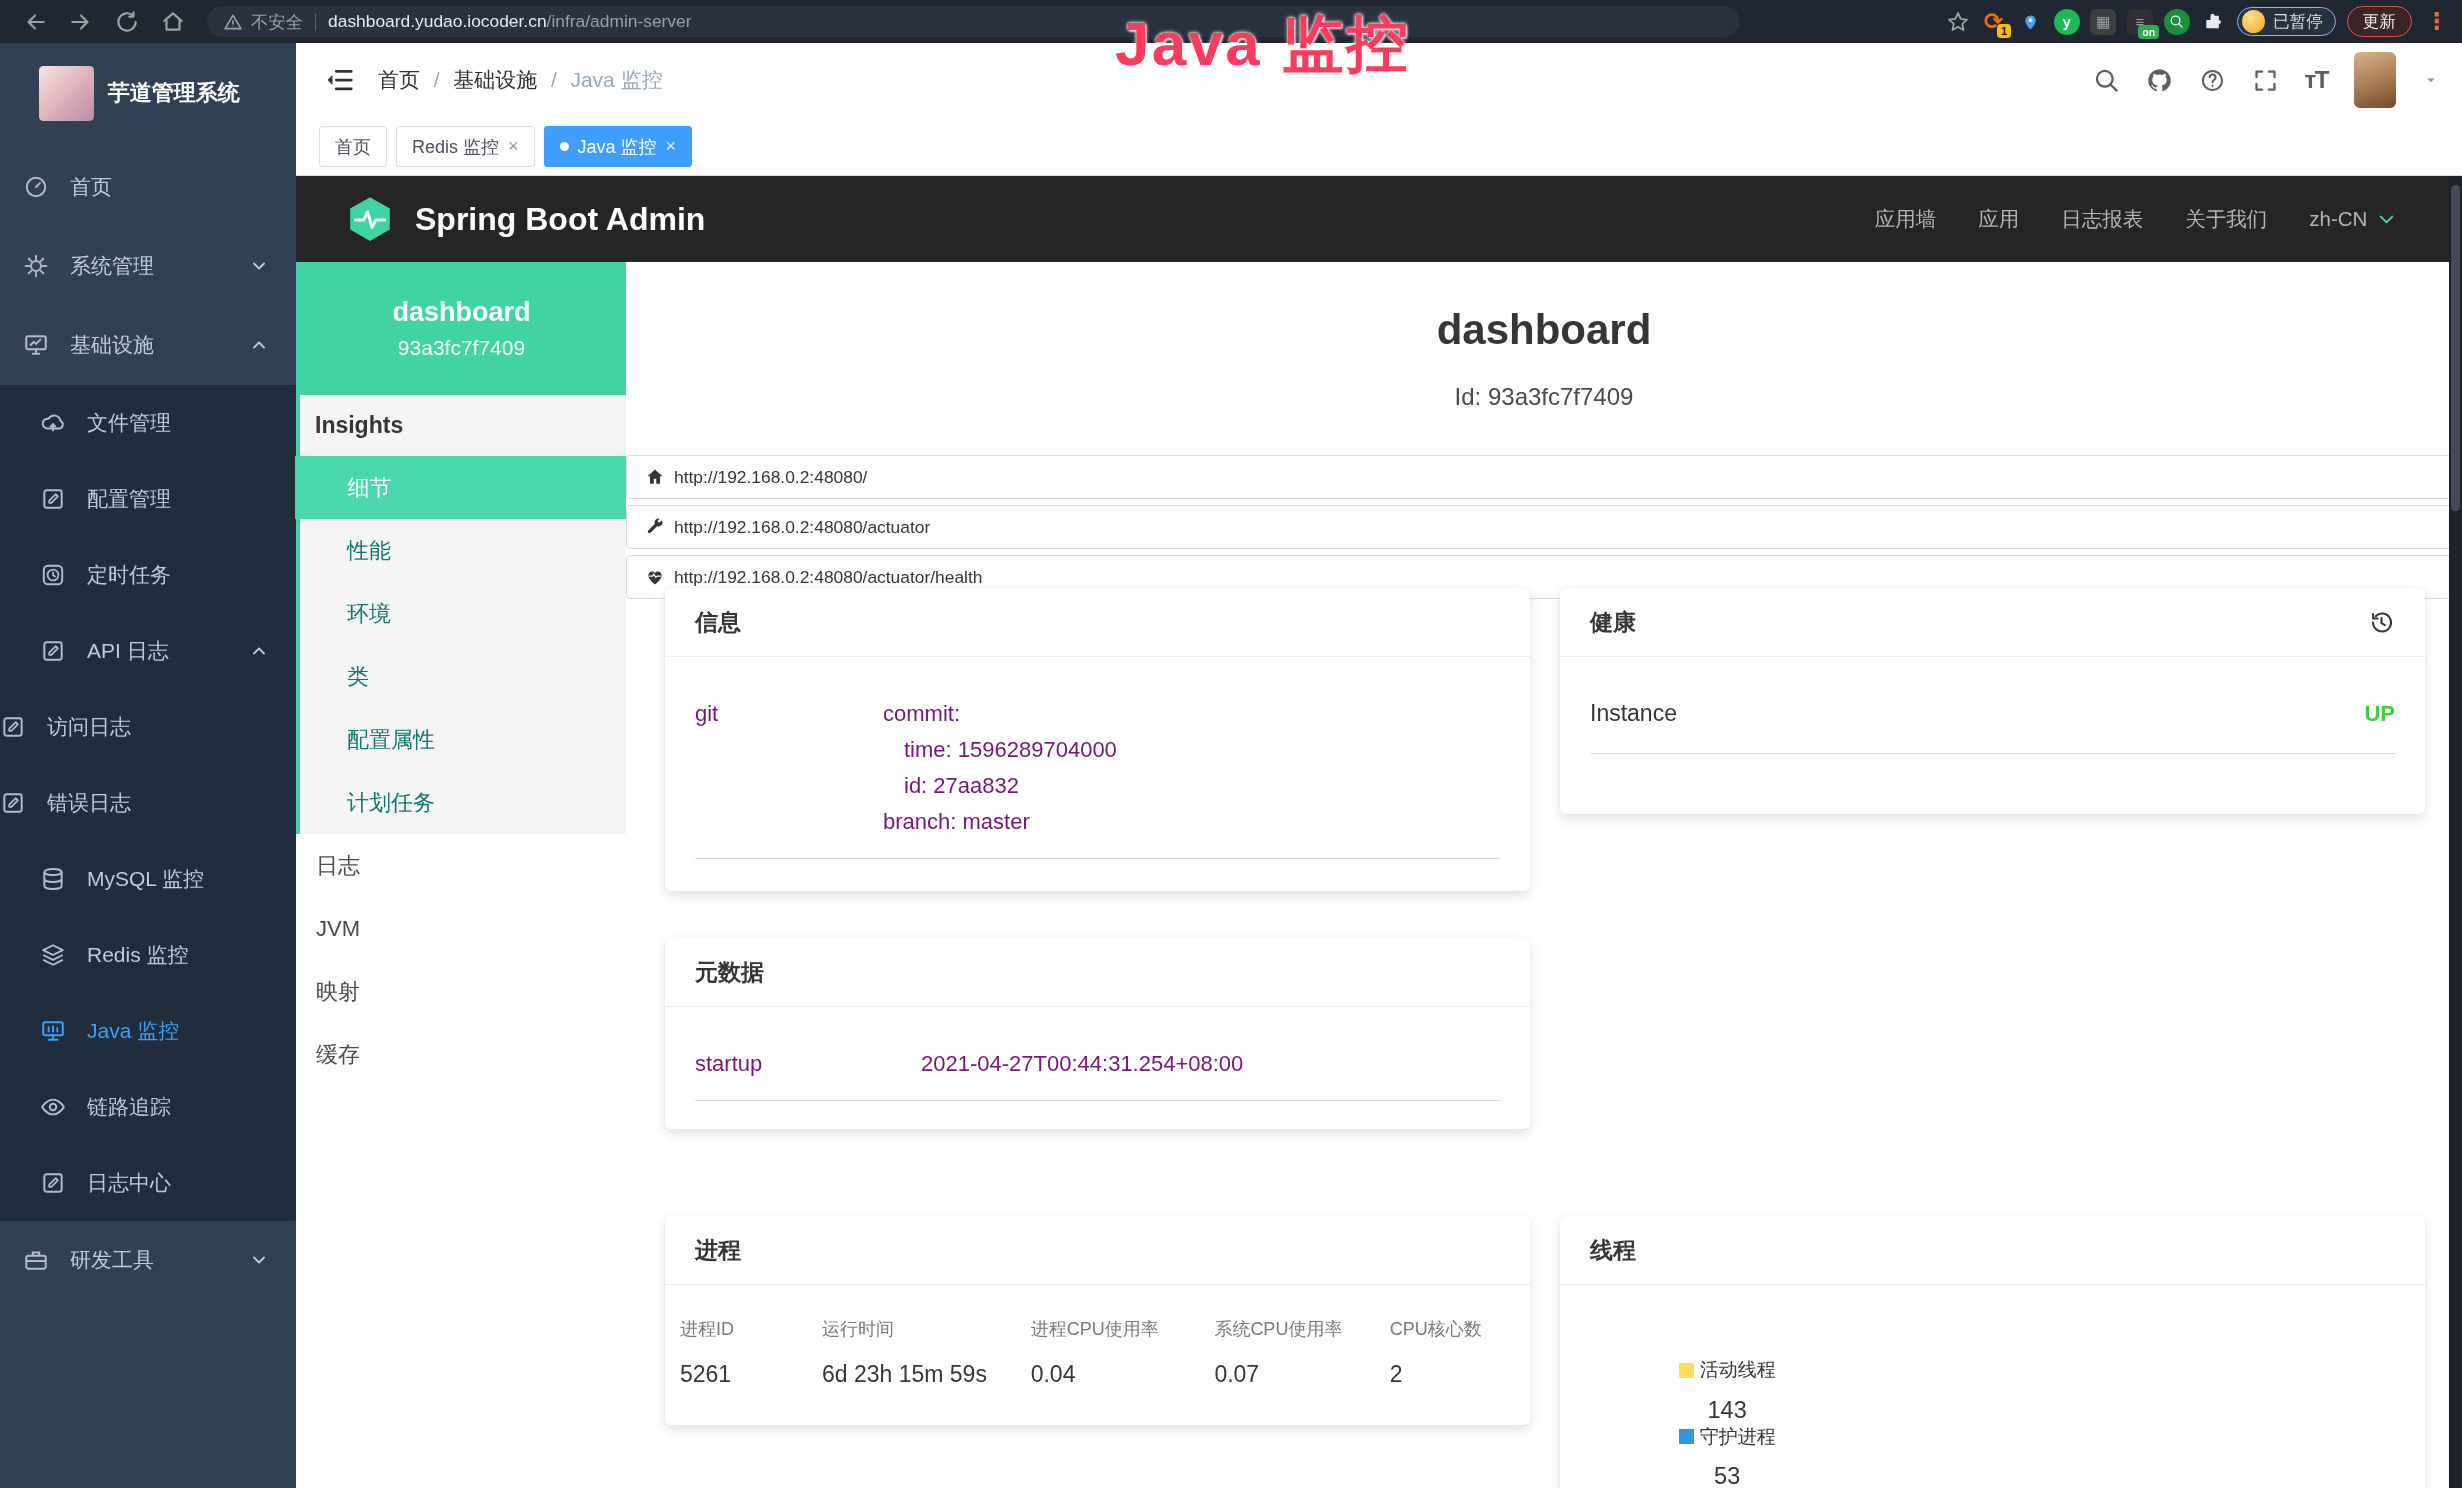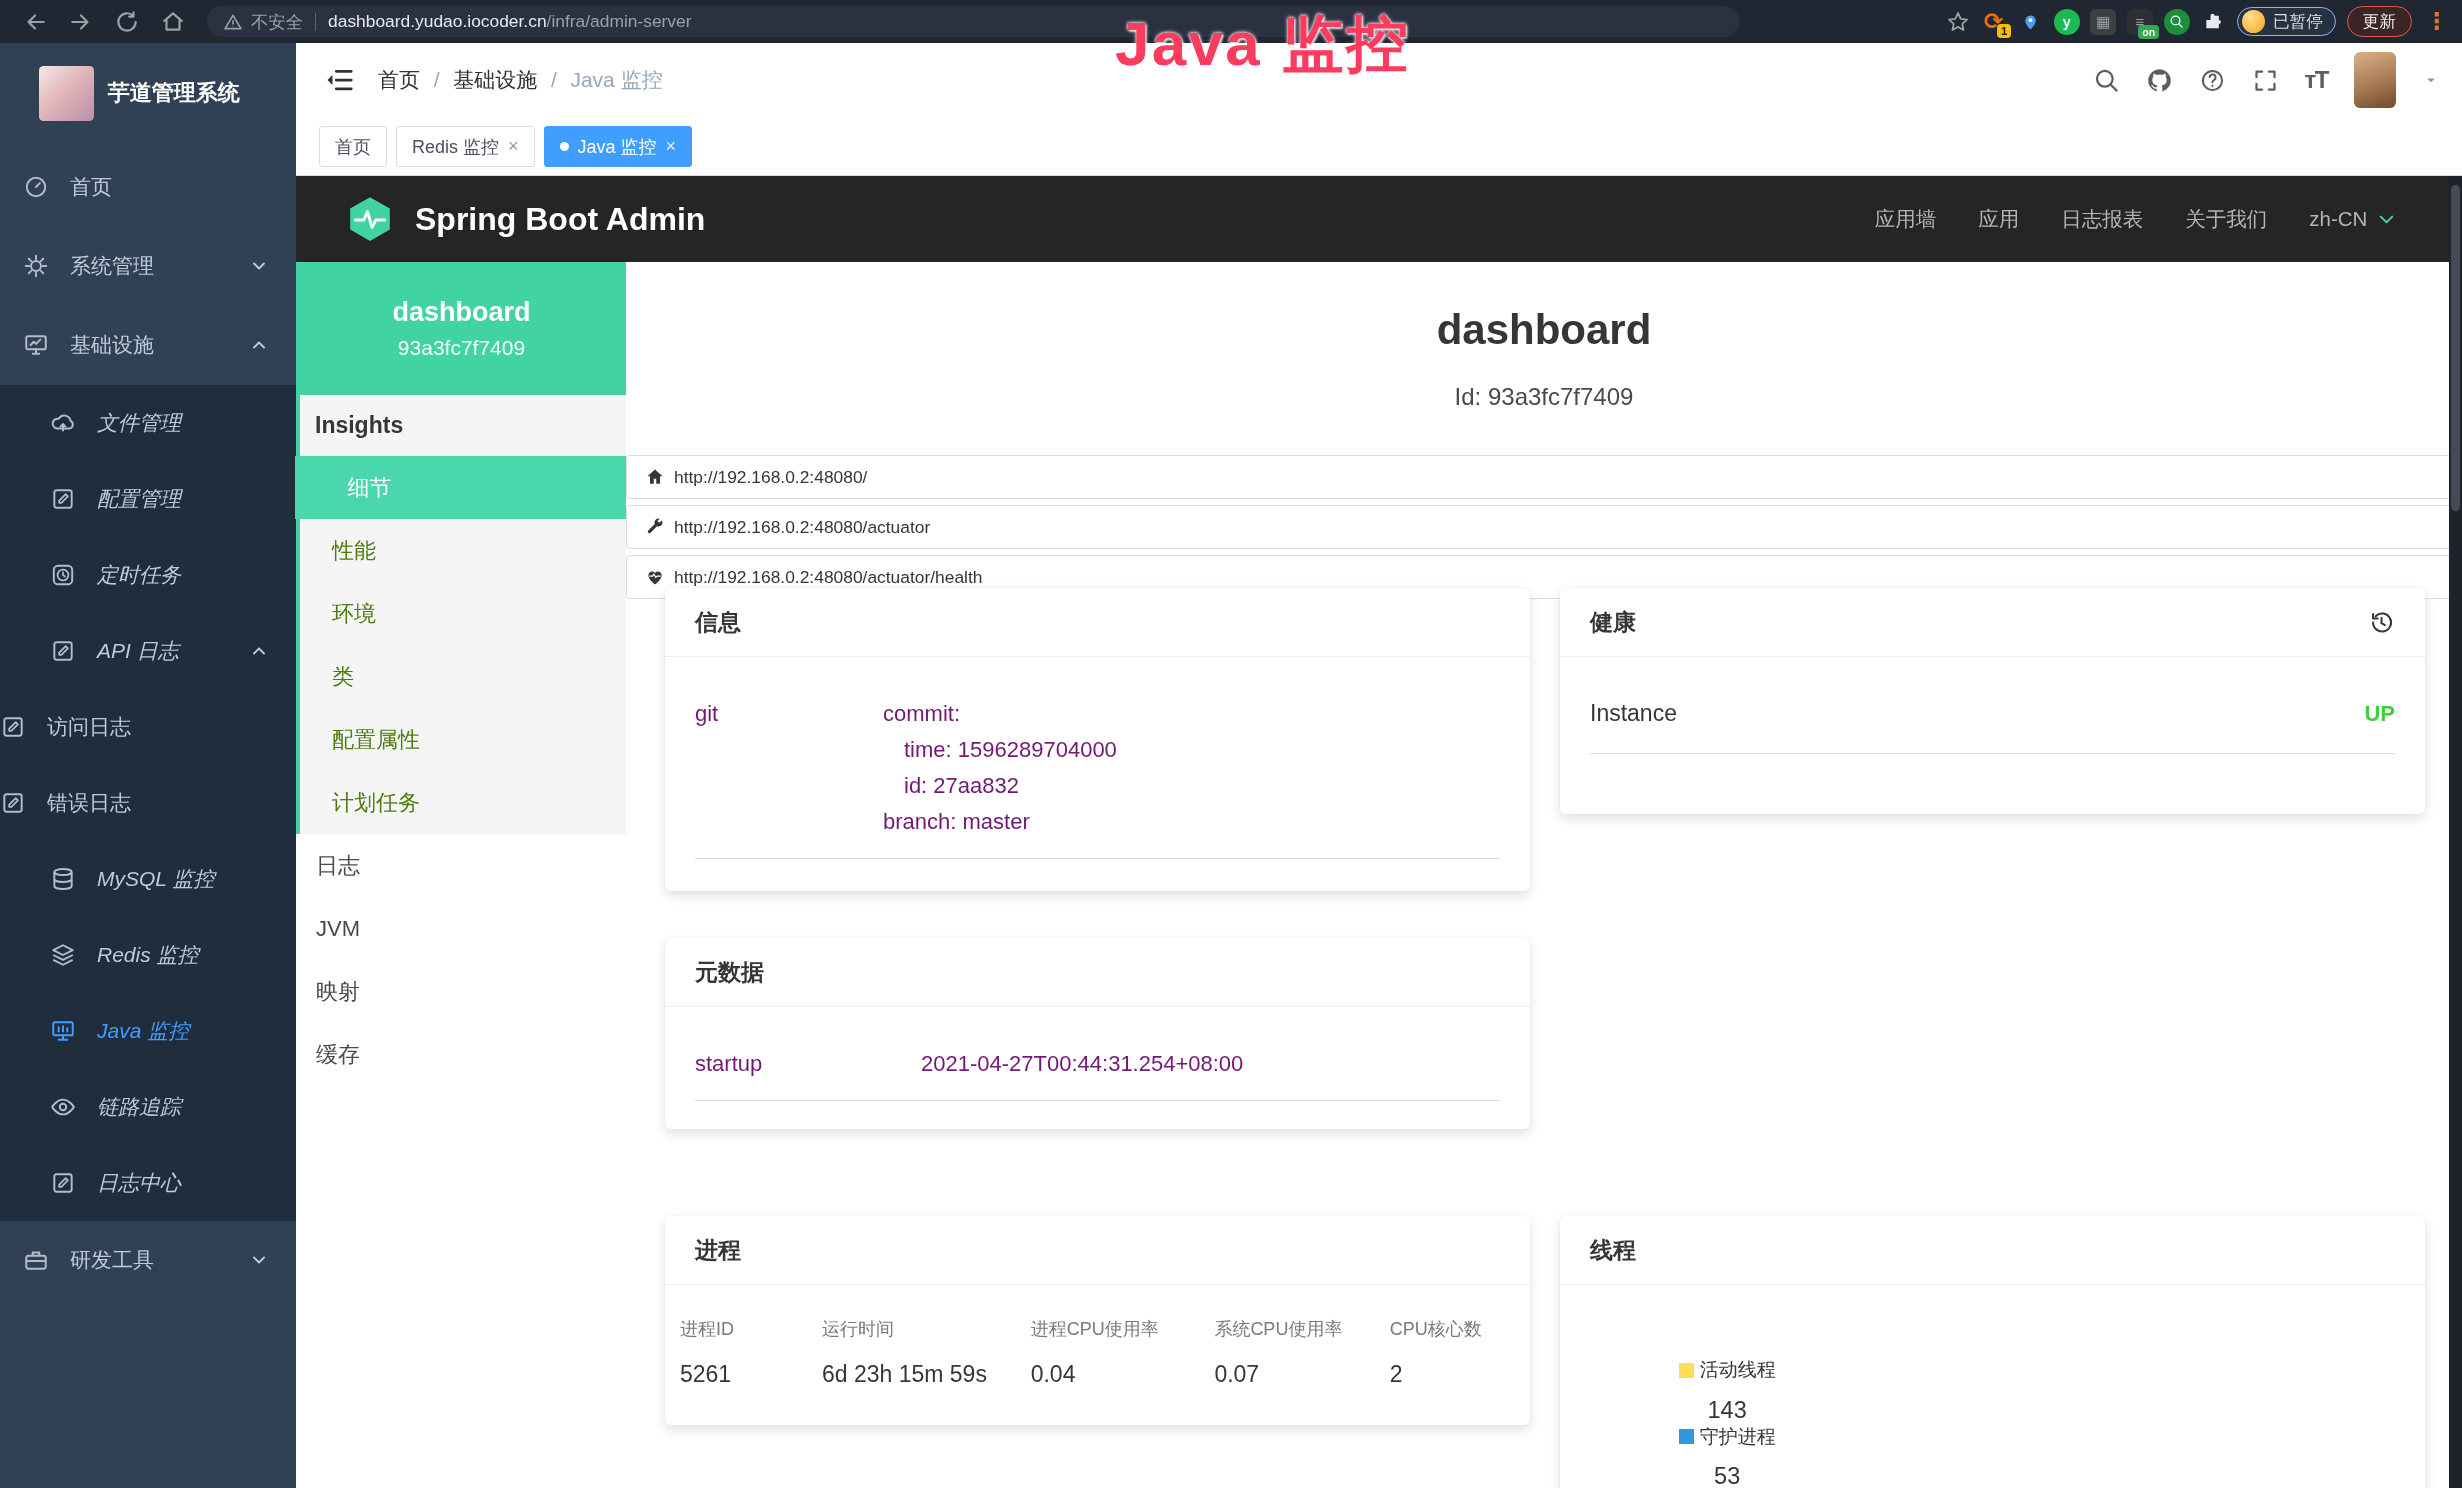--- a/index.html
+++ b/index.html
@@ -40,21 +40,21 @@
 
   
   .adm-side{position:absolute;left:0;top:43px;width:296px;height:1445px;background:#304156;overflow:hidden;}
   .logo-row{display:flex;align-items:center;gap:13.7px;padding:15px 0 6px 39px;height:70px;box-sizing:content-box;}
   .logo-img{width:55px;height:55px;border-radius:4.6px;background:linear-gradient(135deg,#f7e8e6 0%,#e3b7bc 45%,#b98ea7 100%);flex:0 0 auto;}
   .logo-title{color:#fff;font-size:22px;font-weight:700;white-space:nowrap;}
   .menu{padding-top:13.7px;}
   .mi{display:flex;align-items:center;color:#bfcbd9;font-size:21px;cursor:pointer;}
   .mi .ic{width:26px;height:26px;margin-right:21px;flex:0 0 auto;color:#b4bccc;}
   .mi.l1{height:79px;padding-left:23px;}
-  .mi.l2{height:76px;padding-left:50px;font-style:italic;}
+  .mi.l2{height:76px;padding-left:40px;}
   .mi.l3{height:76px;}
   .submenu{background:#1f2d3d;}
   .mi .chev{width:20px;height:20px;margin-left:auto;margin-right:27px;color:#bfcbd9;flex:0 0 auto;}
   .mi.active{color:#409eff;}
   .mi.active .ic{color:#409eff;}
 
   
   .top-head{position:absolute;left:296px;top:43px;width:2167px;height:74px;background:#fff;display:flex;align-items:center;padding:0 23px 0 29px;box-sizing:border-box;}
   .fold{width:30px;height:30px;color:#303133;margin-right:23px;}
   .crumb{display:flex;align-items:center;font-size:21px;gap:13.7px;}
@@ -84,21 +84,21 @@
   .locale{display:flex;align-items:center;gap:7.6px;color:#b5b5b5;font-size:20.5px;}
   .locale .chev{width:23px;height:23px;color:#42d3a5;}
 
   
   .sba-side{position:absolute;left:296px;top:262px;width:331px;height:1227px;background:#fff;box-shadow:2.3px 0 6px rgba(0,0,0,.06);}
   .inst-head{height:133px;background:#42d3a5;color:#fff;display:flex;flex-direction:column;align-items:center;justify-content:center;gap:7.6px;}
   .inst-name{font-size:27px;font-weight:700;}
   .inst-id{font-size:21px;color:rgba(255,255,255,.92);}
   .insights{background:#f5f5f5;border-left:4.6px solid #42d3a5;box-sizing:border-box;}
   .grp-label{height:61px;display:flex;align-items:center;padding-left:15px;font-size:23px;font-weight:700;color:#363636;}
-  .sm-item{height:63px;display:flex;align-items:center;padding-left:32px;font-size:22px;color:#4d7c0f;cursor:pointer;}
+  .sm-item{height:63px;display:flex;align-items:center;padding-left:47px;font-size:22px;color:#0f766e;cursor:pointer;}
   .sm-item.active{background:#49d7ab;color:#fff;margin-left:-4.6px;padding-left:52px;}
   .root-item{height:63px;display:flex;align-items:center;padding-left:20px;font-size:22px;color:#4a4a4a;cursor:pointer;background:#fff;}
 
   
   .sba-content{position:absolute;left:626px;top:262px;width:1836px;height:1227px;background:#fff;overflow:hidden;}
   .page-title{position:absolute;left:0;top:44px;width:100%;text-align:center;font-size:42px;font-weight:600;color:#363636;}
   .page-id{position:absolute;left:0;top:121px;width:100%;text-align:center;font-size:24px;color:#4a4a4a;}
   .links-row{position:absolute;left:0;top:193px;width:100%;display:flex;justify-content:center;gap:6px;flex-direction:column;}
   .link-btn{display:inline-flex;align-items:center;height:42px;border:1.5px solid #dbdbdb;border-radius:3.8px;background:#fff;color:#363636;font-size:17.4px;padding:0 18px;white-space:nowrap;}
   .link-btn .ic{width:20px;height:20px;margin-right:9px;color:#363636;}

